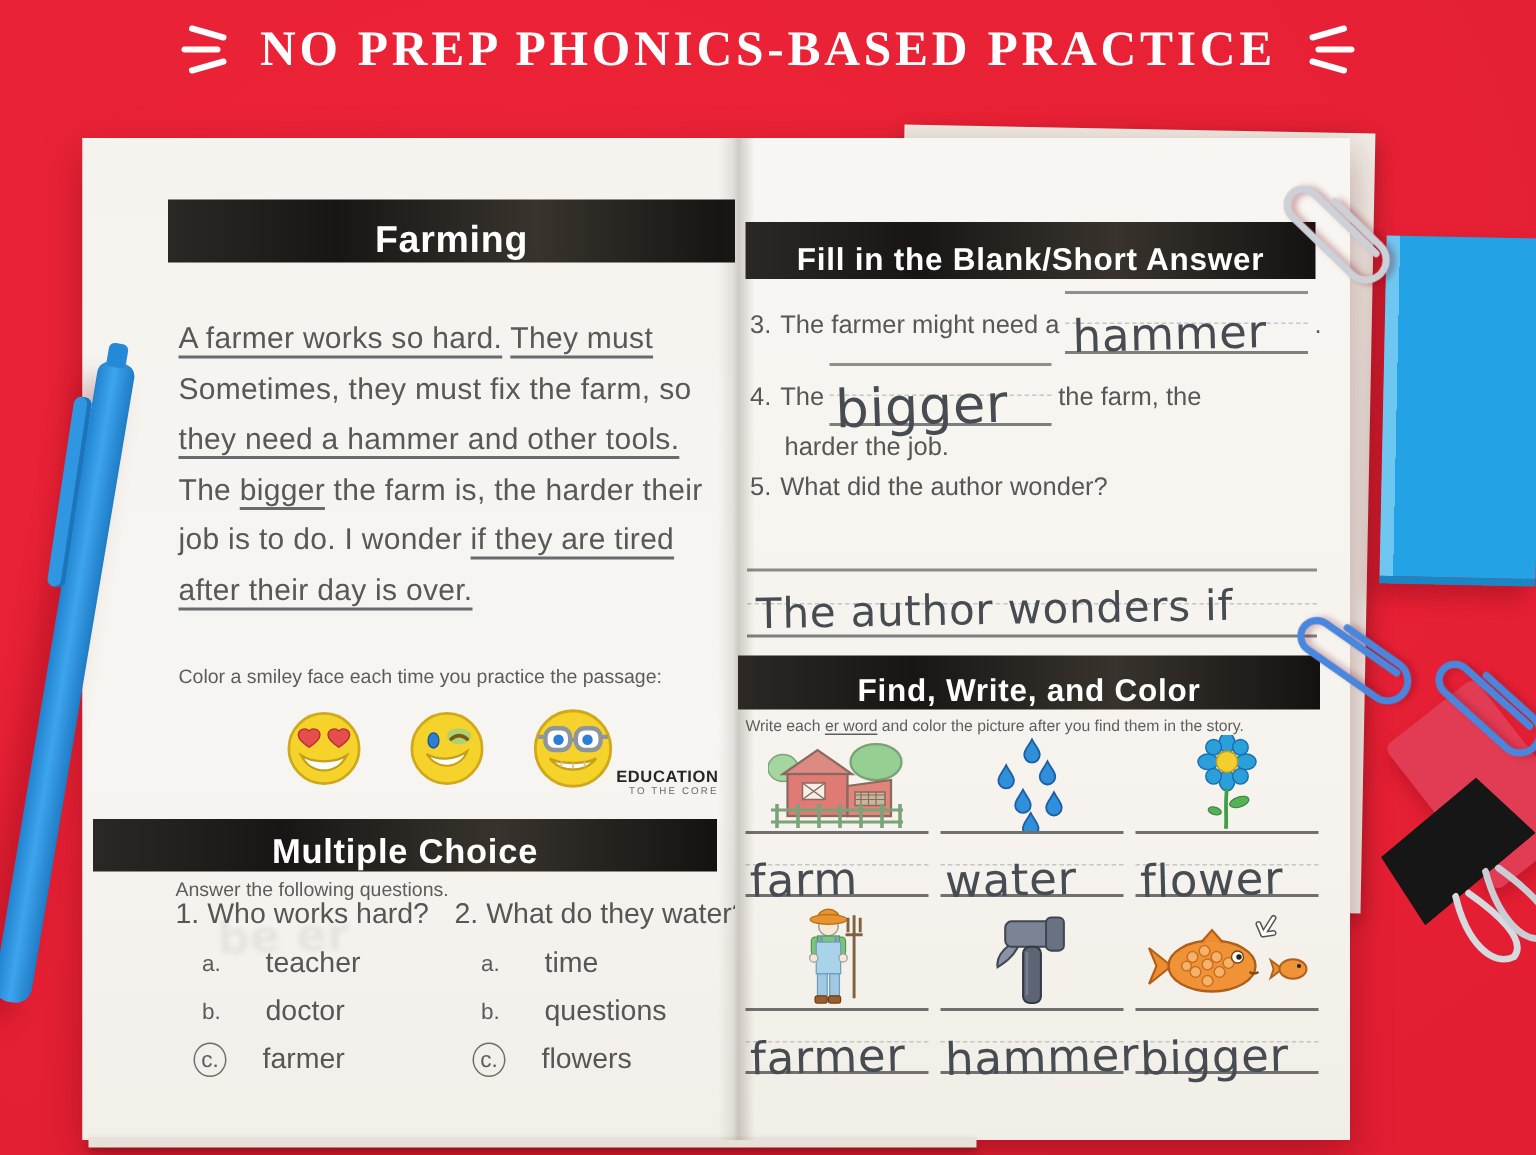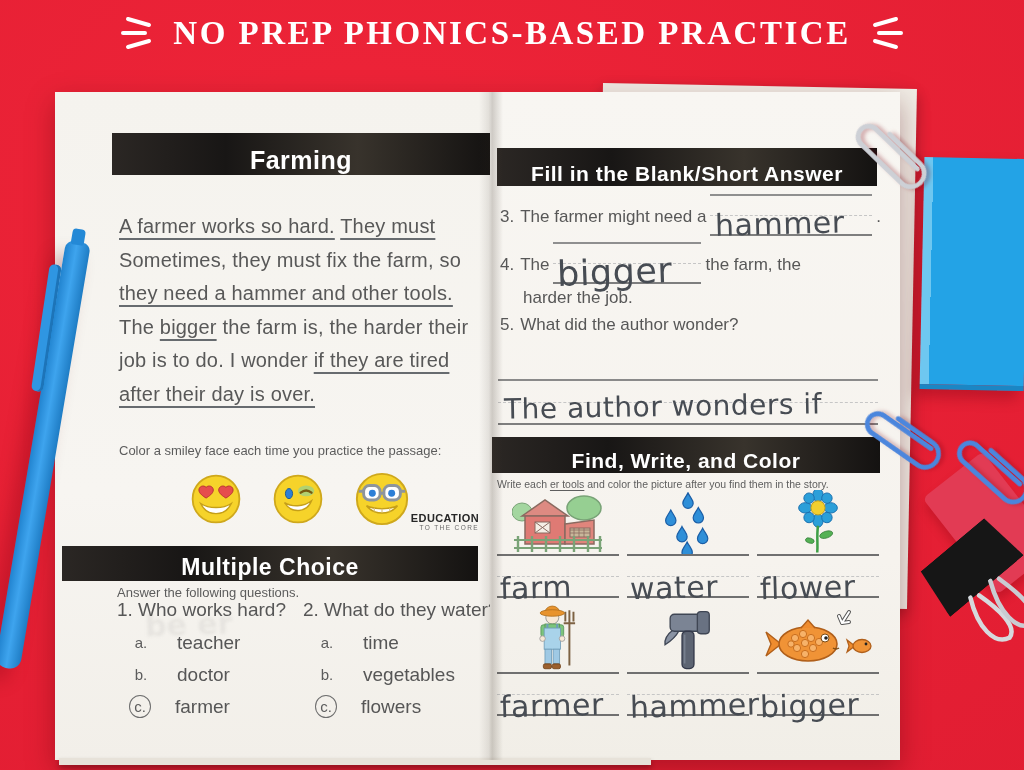--- a/index.html
+++ b/index.html
@@ -217,21 +217,21 @@
           </div>
         </div>
         <div class="mc-q">
           <div class="mc-q-title">2. What do they water?</div>
           <div class="mc-opt">
             <span class="opt-letter">a.</span>
             <span class="opt-label">time</span>
           </div>
           <div class="mc-opt">
             <span class="opt-letter">b.</span>
-            <span class="opt-label">vegetables</span>
+            <span class="opt-label">questions</span>
           </div>
           <div class="mc-opt">
             <span class="opt-letter circled">c.</span>
             <span class="opt-label">flowers</span>
           </div>
         </div>
       </div>
     <div class="ghost" style="left:90px; top:515px;">be er</div>
   </div>
 
@@ -258,21 +258,21 @@
     <div class="ans-lines">
       <div class="ans-row">
         <span class="hw hw-ans">The author wonders if</span>
       </div>
     </div>
 
     <div class="banner banner-fwc">
       <span>Find, Write, and Color</span>
     </div>
     <div class="fwc-instruction">
-      <span>Write each </span><span class="u2">er tools</span><span> and color the picture after you find them in the story.</span>
+      <span>Write each </span><span class="u2">er word</span><span> and color the picture after you find them in the story.</span>
     </div>
     <div class="fwc-grid" id="fwc-grid">
         <div class="fwc-cell">
           <div class="fwc-icon">
             <svg width="92" height="62" viewBox="0 0 92 62">
     <ellipse cx="72" cy="16" rx="17" ry="12" fill="#96cf92" stroke="#79a377" stroke-width="1.5"></ellipse>
     <ellipse cx="10" cy="20" rx="10" ry="9" fill="#a4d6a0" stroke="#79a377"></ellipse>
     <path d="M10 24 L33 8 L56 24 Z" fill="#dd8a82" stroke="#8a6a60" stroke-width="1.5"></path>
     <rect x="13" y="24" width="40" height="28" fill="#df7a74" stroke="#8a6a60" stroke-width="1.5"></rect>
     <path d="M53 32 L82 28 L82 52 L53 52 Z" fill="#e0857c" stroke="#8a6a60" stroke-width="1.5"></path>

